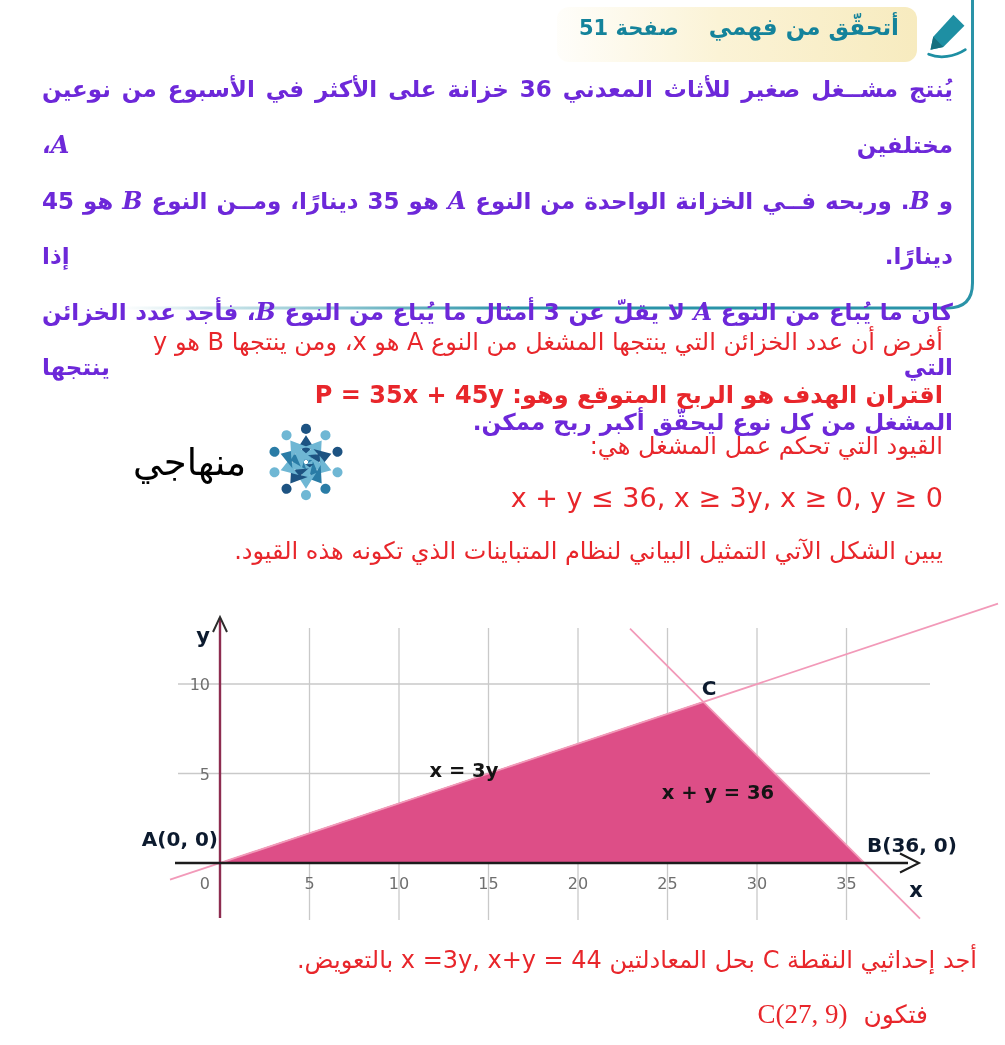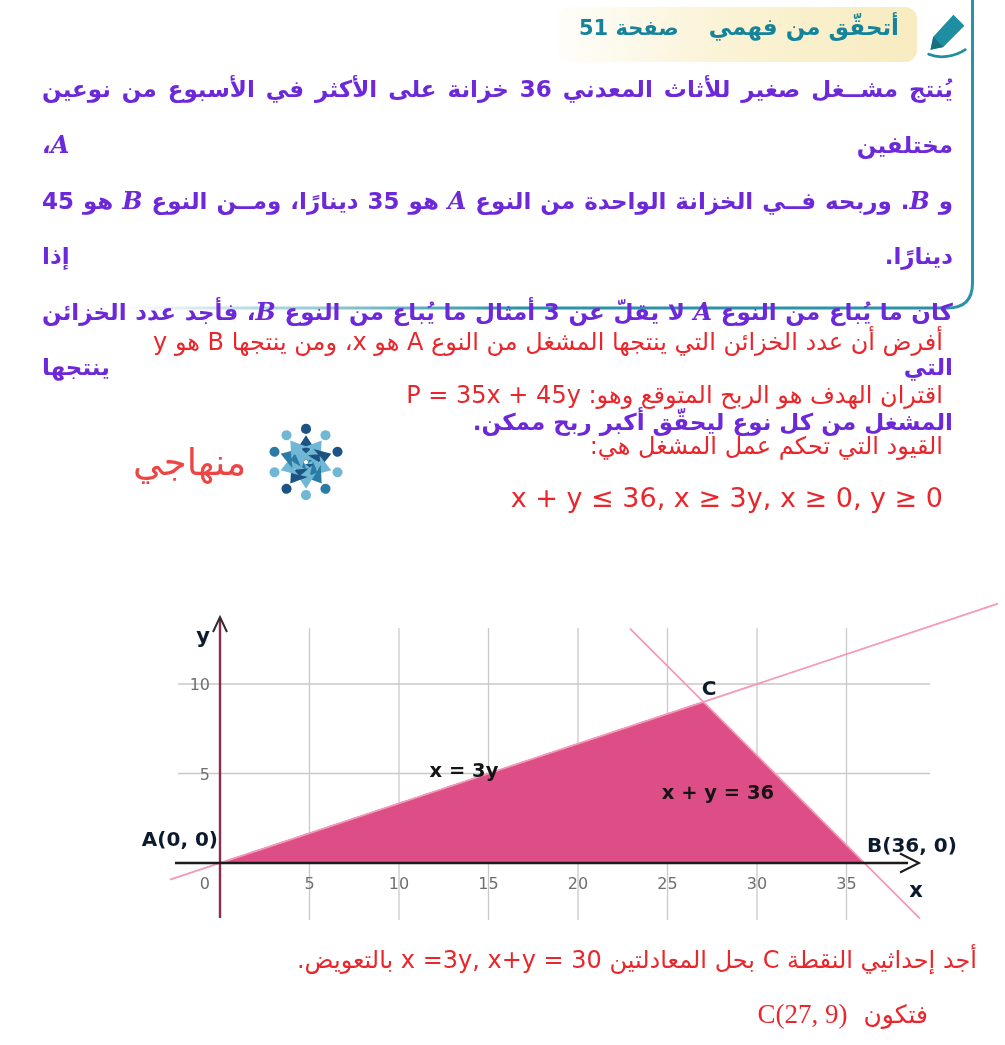--- a/index.html
+++ b/index.html
@@ -23,21 +23,21 @@
   .pline.last{text-align:right;text-align-last:right;}
   .latin-var{font-family:"DejaVu Serif",serif;font-style:italic;font-size:24px;}
 
   
   .sol-line{position:absolute;right:62px;direction:rtl;color:#e8262b;font-size:24px;white-space:nowrap;}
   .sol-line .ltr{direction:ltr;unicode-bidi:embed;}
   .constraints{font-size:27px;}
 
   
   .logo{position:absolute;left:133px;top:416px;display:flex;align-items:center;gap:14px;}
-  .logo-text{font-size:37px;color:#ef4444;direction:rtl;}
+  .logo-text{font-size:37px;color:#000000;direction:rtl;}
 
   
   .graph{position:absolute;left:130px;top:598px;}
   .tick{fill:#6f6f6f;font-size:16px;font-family:"DejaVu Sans",sans-serif;}
   .ptlabel{fill:#0c1a2e;font-size:20px;font-weight:700;font-family:"DejaVu Sans",sans-serif;}
   .eqlabel{fill:#141414;font-size:19.5px;font-weight:700;font-family:"DejaVu Sans",sans-serif;}
   .axlabel{fill:#0c1a2e;font-size:21px;font-weight:700;font-family:"DejaVu Sans",sans-serif;}
 
   
   .f1{position:absolute;top:946px;right:28px;direction:rtl;color:#e8262b;font-size:24px;white-space:nowrap;}
@@ -73,26 +73,27 @@
 
   <div class="problem">
     <div class="pline"><span>يُنتج مشــغل صغير للأثاث المعدني 36 خزانة على الأكثر في الأسبوع من نوعين مختلفين </span><span class="latin-var" dir="ltr">A</span><span>،</span></div>
     <div class="pline"><span>و </span><span class="latin-var" dir="ltr">B</span><span>. وربحه فــي الخزانة الواحدة من النوع </span><span class="latin-var" dir="ltr">A</span><span> هو 35 دينارًا، ومــن النوع </span><span class="latin-var" dir="ltr">B</span><span> هو 45 دينارًا. إذا</span></div>
     <div class="pline"><span>كان ما يُباع من النوع </span><span class="latin-var" dir="ltr">A</span><span> لا يقلّ عن 3 أمثال ما يُباع من النوع </span><span class="latin-var" dir="ltr">B</span><span>، فأجد عدد الخزائن التي ينتجها</span></div>
     <div class="pline last"><span>المشغل من كل نوع ليحقّق أكبر ربح ممكن.</span></div>
   </div>
 
   <div class="sol-line" style="top:328px;"><span>أفرض أن عدد الخزائن التي ينتجها المشغل من النوع </span><span class="ltr">A</span><span> هو </span><span class="ltr">x</span><span>، ومن ينتجها </span><span class="ltr">B</span><span> هو </span><span class="ltr">y</span></div>
 
-  <div class="sol-line" style="top:381px;"><span>اقتران الهدف هو الربح المتوقع وهو: </span><span class="ltr">P = 35x + 45y</span></div>
+  <div class="sol-line" style="top:381px;font-weight:bold;"><span>اقتران الهدف هو الربح المتوقع وهو: </span><span class="ltr">P = 35x + 45y</span></div>
 
   <div class="sol-line" style="top:432px;"><span>القيود التي تحكم عمل المشغل هي:</span></div>
 
   <div class="sol-line constraints" style="top:482px;"><span class="ltr">x + y ≤ 36,  x ≥ 3y, x ≥ 0, y ≥ 0</span></div>
 
+  <div class="sol-line" style="top:537px;"><span>يبين الشكل الآتي التمثيل البياني لنظام المتباينات الذي تكونه هذه القيود.</span></div>
 
   <div class="logo">
     <span class="logo-text">منهاجي</span>
     <svg width="92" height="92" viewBox="-50 -50 100 100">
       <defs>
         <g id="person">
           <circle cx="0" cy="-36" r="5.5"></circle>
           <polygon points="0,-29 -11,-12 -4,-15 -8,3 0,-3 8,3 4,-15 11,-12"></polygon>
         </g>
       </defs>
@@ -149,17 +150,17 @@
     <text class="tick" x="716.5" y="291" text-anchor="middle">35</text>
 
     <text class="ptlabel" x="88" y="248" text-anchor="end">A(0, 0)</text>
     <text class="ptlabel" x="737" y="254" text-anchor="start">B(36, 0)</text>
     <text class="ptlabel" x="579" y="97" text-anchor="middle">C</text>
 
     <text class="eqlabel" x="334" y="179" text-anchor="middle">x = 3y</text>
     <text class="eqlabel" x="588" y="201" text-anchor="middle">x + y = 36</text>
   </svg>
 
-  <div class="f1"><span>أجد إحداثيي النقطة </span><span class="ltr">C</span><span> بحل المعادلتين </span><span class="ltr">x =3y, x+y = 30</span><span> بالتعويض.</span></div>
+  <div class="f1"><span>أجد إحداثيي النقطة </span><span class="ltr">C</span><span> بحل المعادلتين </span><span class="ltr">x =3y, x+y = 44</span><span> بالتعويض.</span></div>
 
   <div class="f2"><span>فتكون</span><span>&nbsp;&nbsp;</span><span class="serif-num">C(27, 9)</span></div>
 
 </div>
 
 </body></html>

